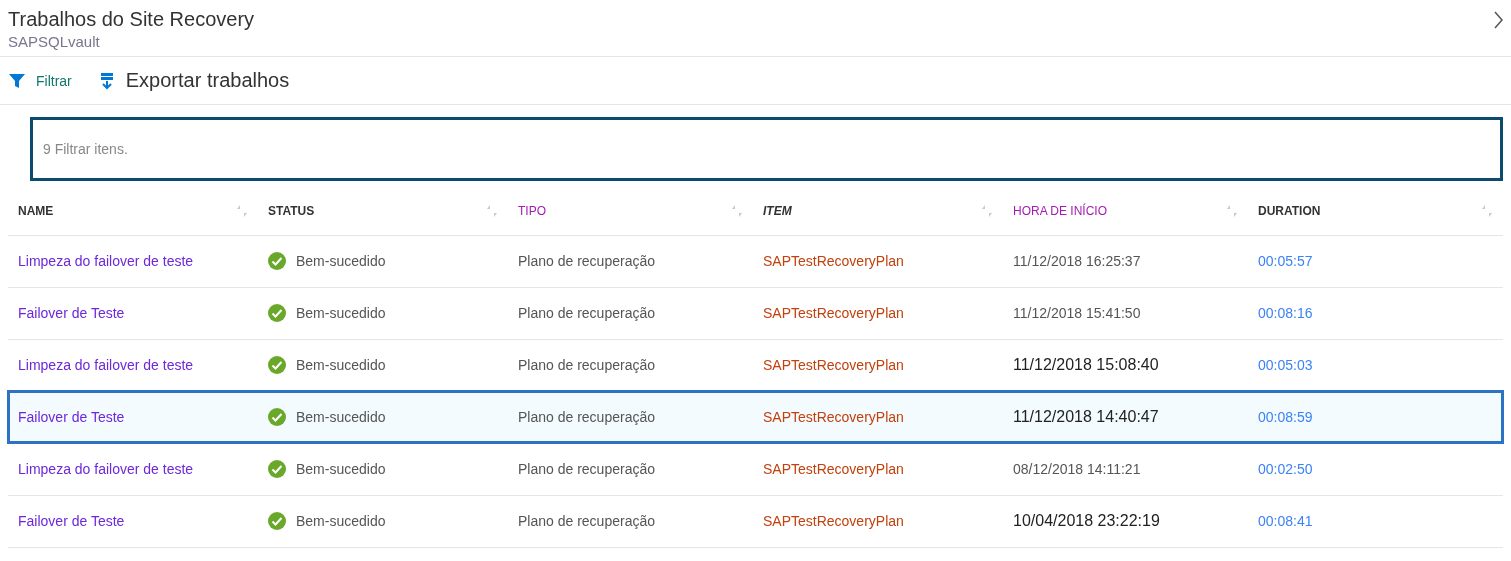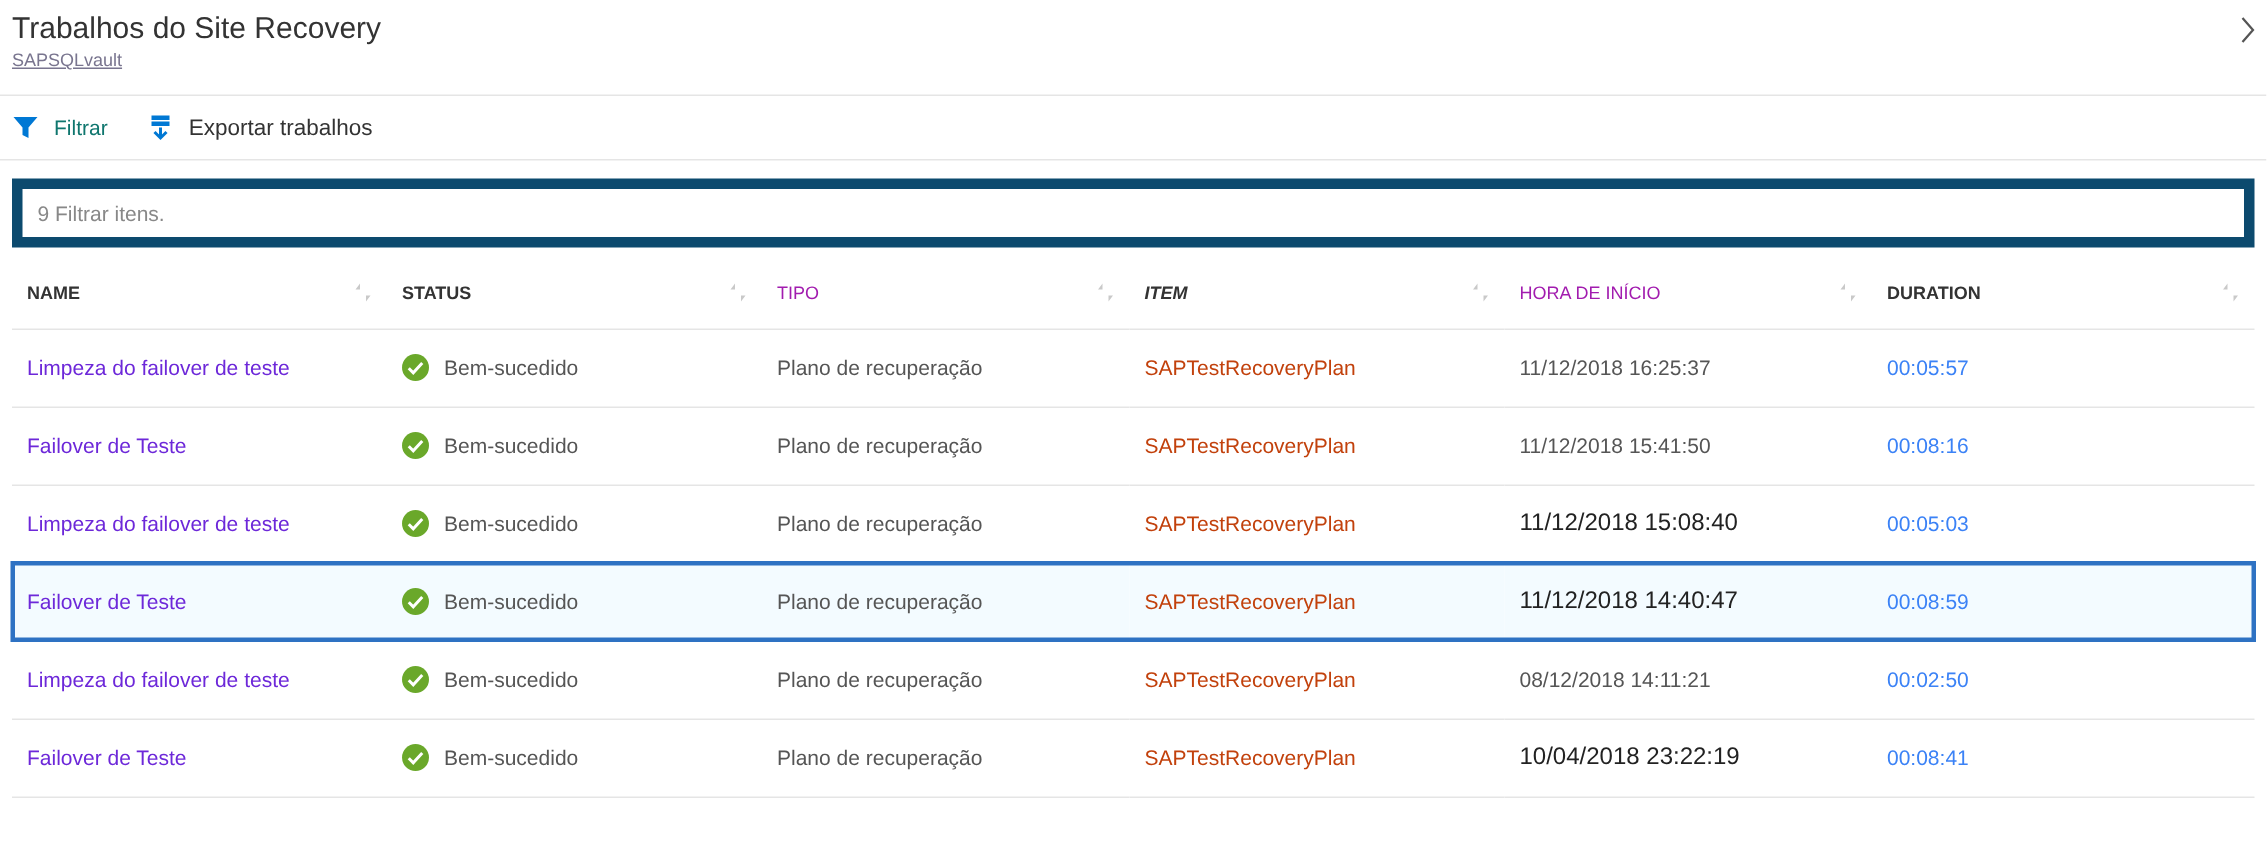--- a/index.html
+++ b/index.html
@@ -4,34 +4,33 @@
   <style>
     * { box-sizing: border-box; margin: 0; padding: 0; }
     body {
       font-family: "Segoe UI", -apple-system, BlinkMacSystemFont, sans-serif;
       font-size: 13px;
       color: #333;
       background: #fff;
       width: 1511px;
     }
     .header {
-      padding: 8px 8px 16px 8px;
+      padding: 8px 8px 6px 8px;
       border-bottom: 1px solid #e5e5e5;
       position: relative;
     }
     .page-title {
       font-size: 20px;
       font-weight: 400;
       color: #333;
       margin-bottom: 2px;
     }
     .subtitle {
-      font-size: 12px;
+      font-size: 15px;
       color: #79758f;
-      text-decoration: underline;
     }
     .chevron-right {
       position: absolute;
       right: 6px;
       top: 10px;
       width: 12px;
       height: 20px;
       cursor: pointer;
     }
     .toolbar {
@@ -47,28 +46,29 @@
       gap: 10px;
       cursor: pointer;
       font-size: 14px;
     }
     .filter-icon, .export-icon {
       width: 18px;
       height: 18px;
       flex-shrink: 0;
     }
     .toolbar-btn.filter span { color: #0f766e; }
-    .toolbar-btn.export span { color: #333; font-size: 15px; }
+    .toolbar-btn.export span { color: #333; font-size: 20px; }
     .content {
       padding: 12px 8px 0 8px;
     }
     .filter-input-wrap {
-      border: 7px solid #0c4a6e;
-      padding: 8px 10px;
+      border: 3px solid #0c4a6e;
+      padding: 21px 10px;
       margin-bottom: 6px;
+      margin-left: 22px;
     }
     .filter-input {
       width: 100%;
       border: none;
       outline: none;
       font-size: 14px;
       color: #333;
       background: transparent;
     }
     .filter-input::placeholder { color: #888; }

